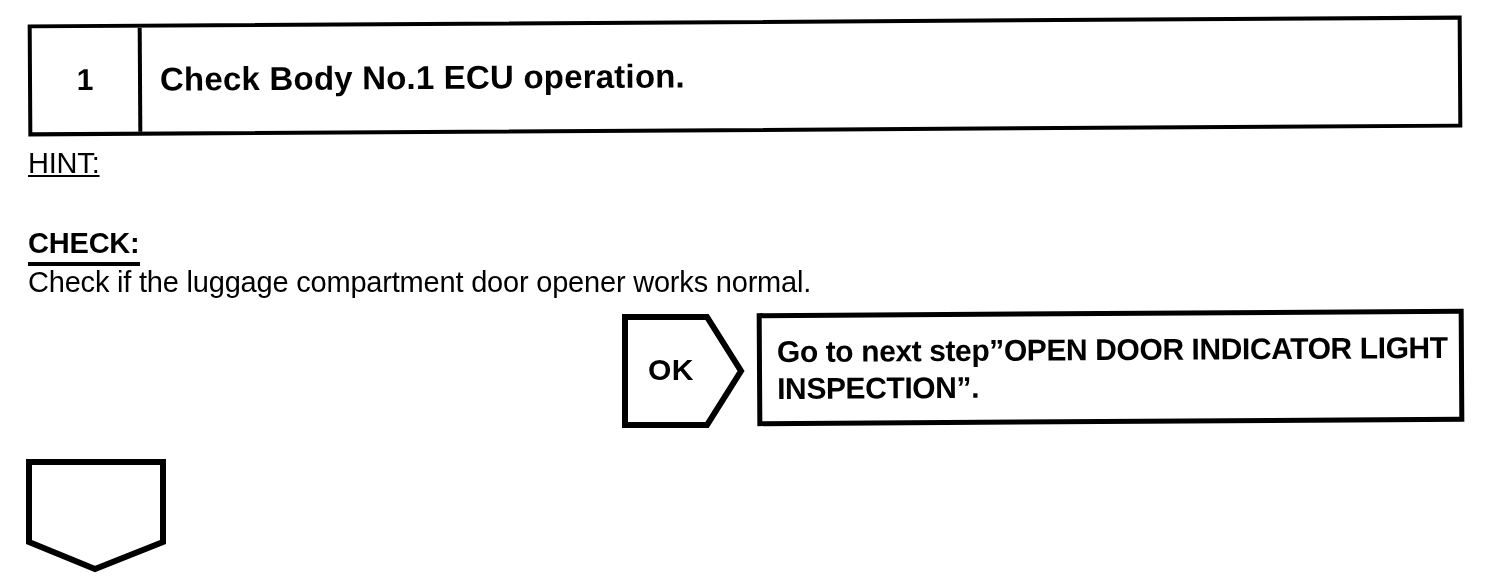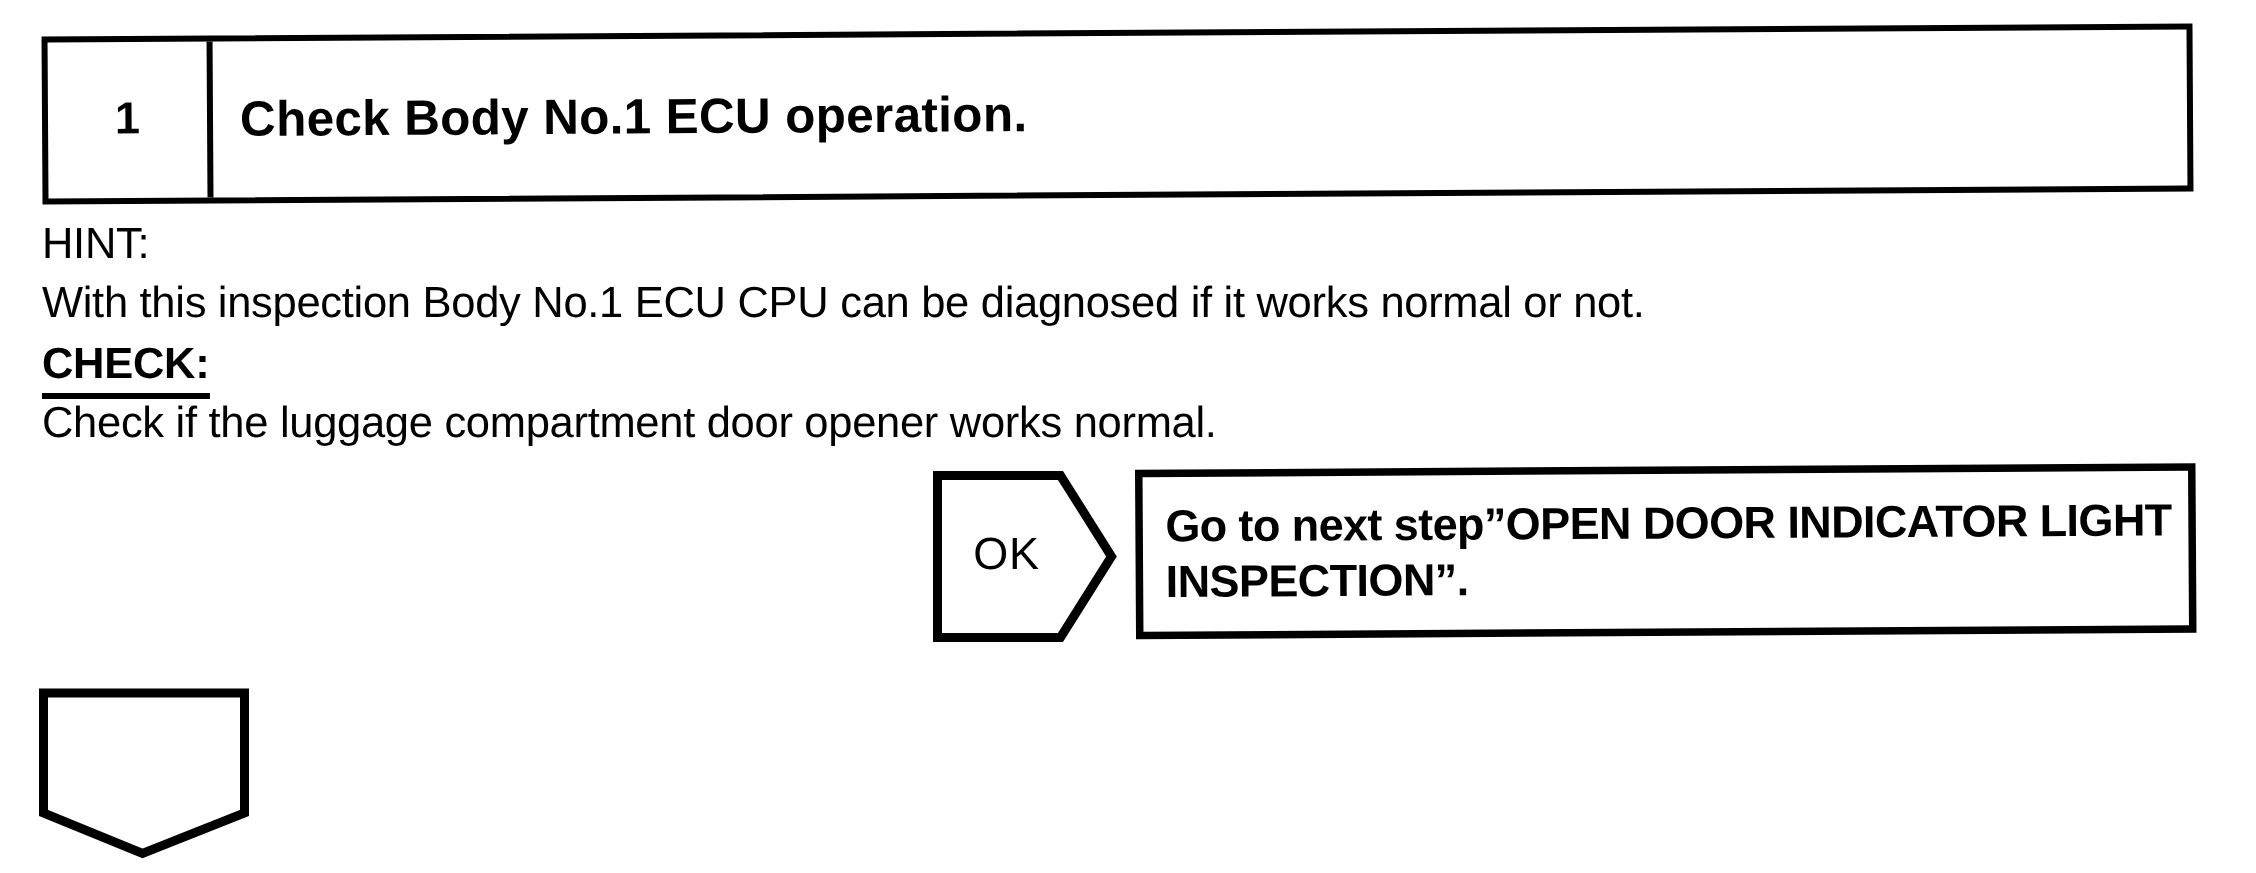--- a/index.html
+++ b/index.html
@@ -49,39 +49,39 @@
 
   
   .txt {
     position: absolute;
     left: 28px;
     font-size: 29px;
     line-height: 32px;
     white-space: nowrap;
     letter-spacing: -0.2px;
   }
-  .hint-label   { top: 147px; }
+  .hint-label   { top: 147px; text-decoration: underline; }
   .hint-text    { top: 186px; }
   .check-label  {
     top: 227px;
     font-weight: bold;
     border-bottom: 4px solid #000;
     padding-bottom: 3px;
     display: inline-block;
   }
   .check-text   { top: 266px; }
 
   
   .connector {
     position: absolute;
   }
   .connector svg { display: block; }
   .connector .label {
     position: absolute;
-    font-weight: normal;
+    font-weight: bold;
     font-size: 30px;
     letter-spacing: 0.5px;
     text-align: center;
   }
   .ok-connector { left: 621px; top: 313px; width: 125px; height: 116px; }
   .ok-connector .label { left: 0; top: 40px; width: 100px; }
   .ng-connector { left: 25px; top: 458px; width: 142px; height: 116px; }
   .ng-connector .label { left: 0; top: 28px; width: 140px; }
 
   
@@ -109,21 +109,20 @@
 <body>
 
 <div class="page">
 
   <div class="step-box">
     <div class="step-num-cell">1</div>
     <div class="step-title-cell">Check Body No.1 ECU operation.</div>
   </div>
 
   <div class="txt hint-label">HINT:</div>
-  <div class="txt hint-text">With this inspection Body No.1 ECU CPU can be diagnosed if it works normal or not.</div>
 
   <div class="txt check-label">CHECK:</div>
   <div class="txt check-text">Check if the luggage compartment door opener works normal.</div>
 
   <div class="connector ok-connector">
     <svg width="125" height="116" viewBox="0 0 125 116">
       <polygon points="4,4 86,4 120,58 86,112 4,112" fill="#ffffff" stroke="#000000" stroke-width="6"></polygon>
     </svg>
     <span class="label">OK</span>
   </div>

